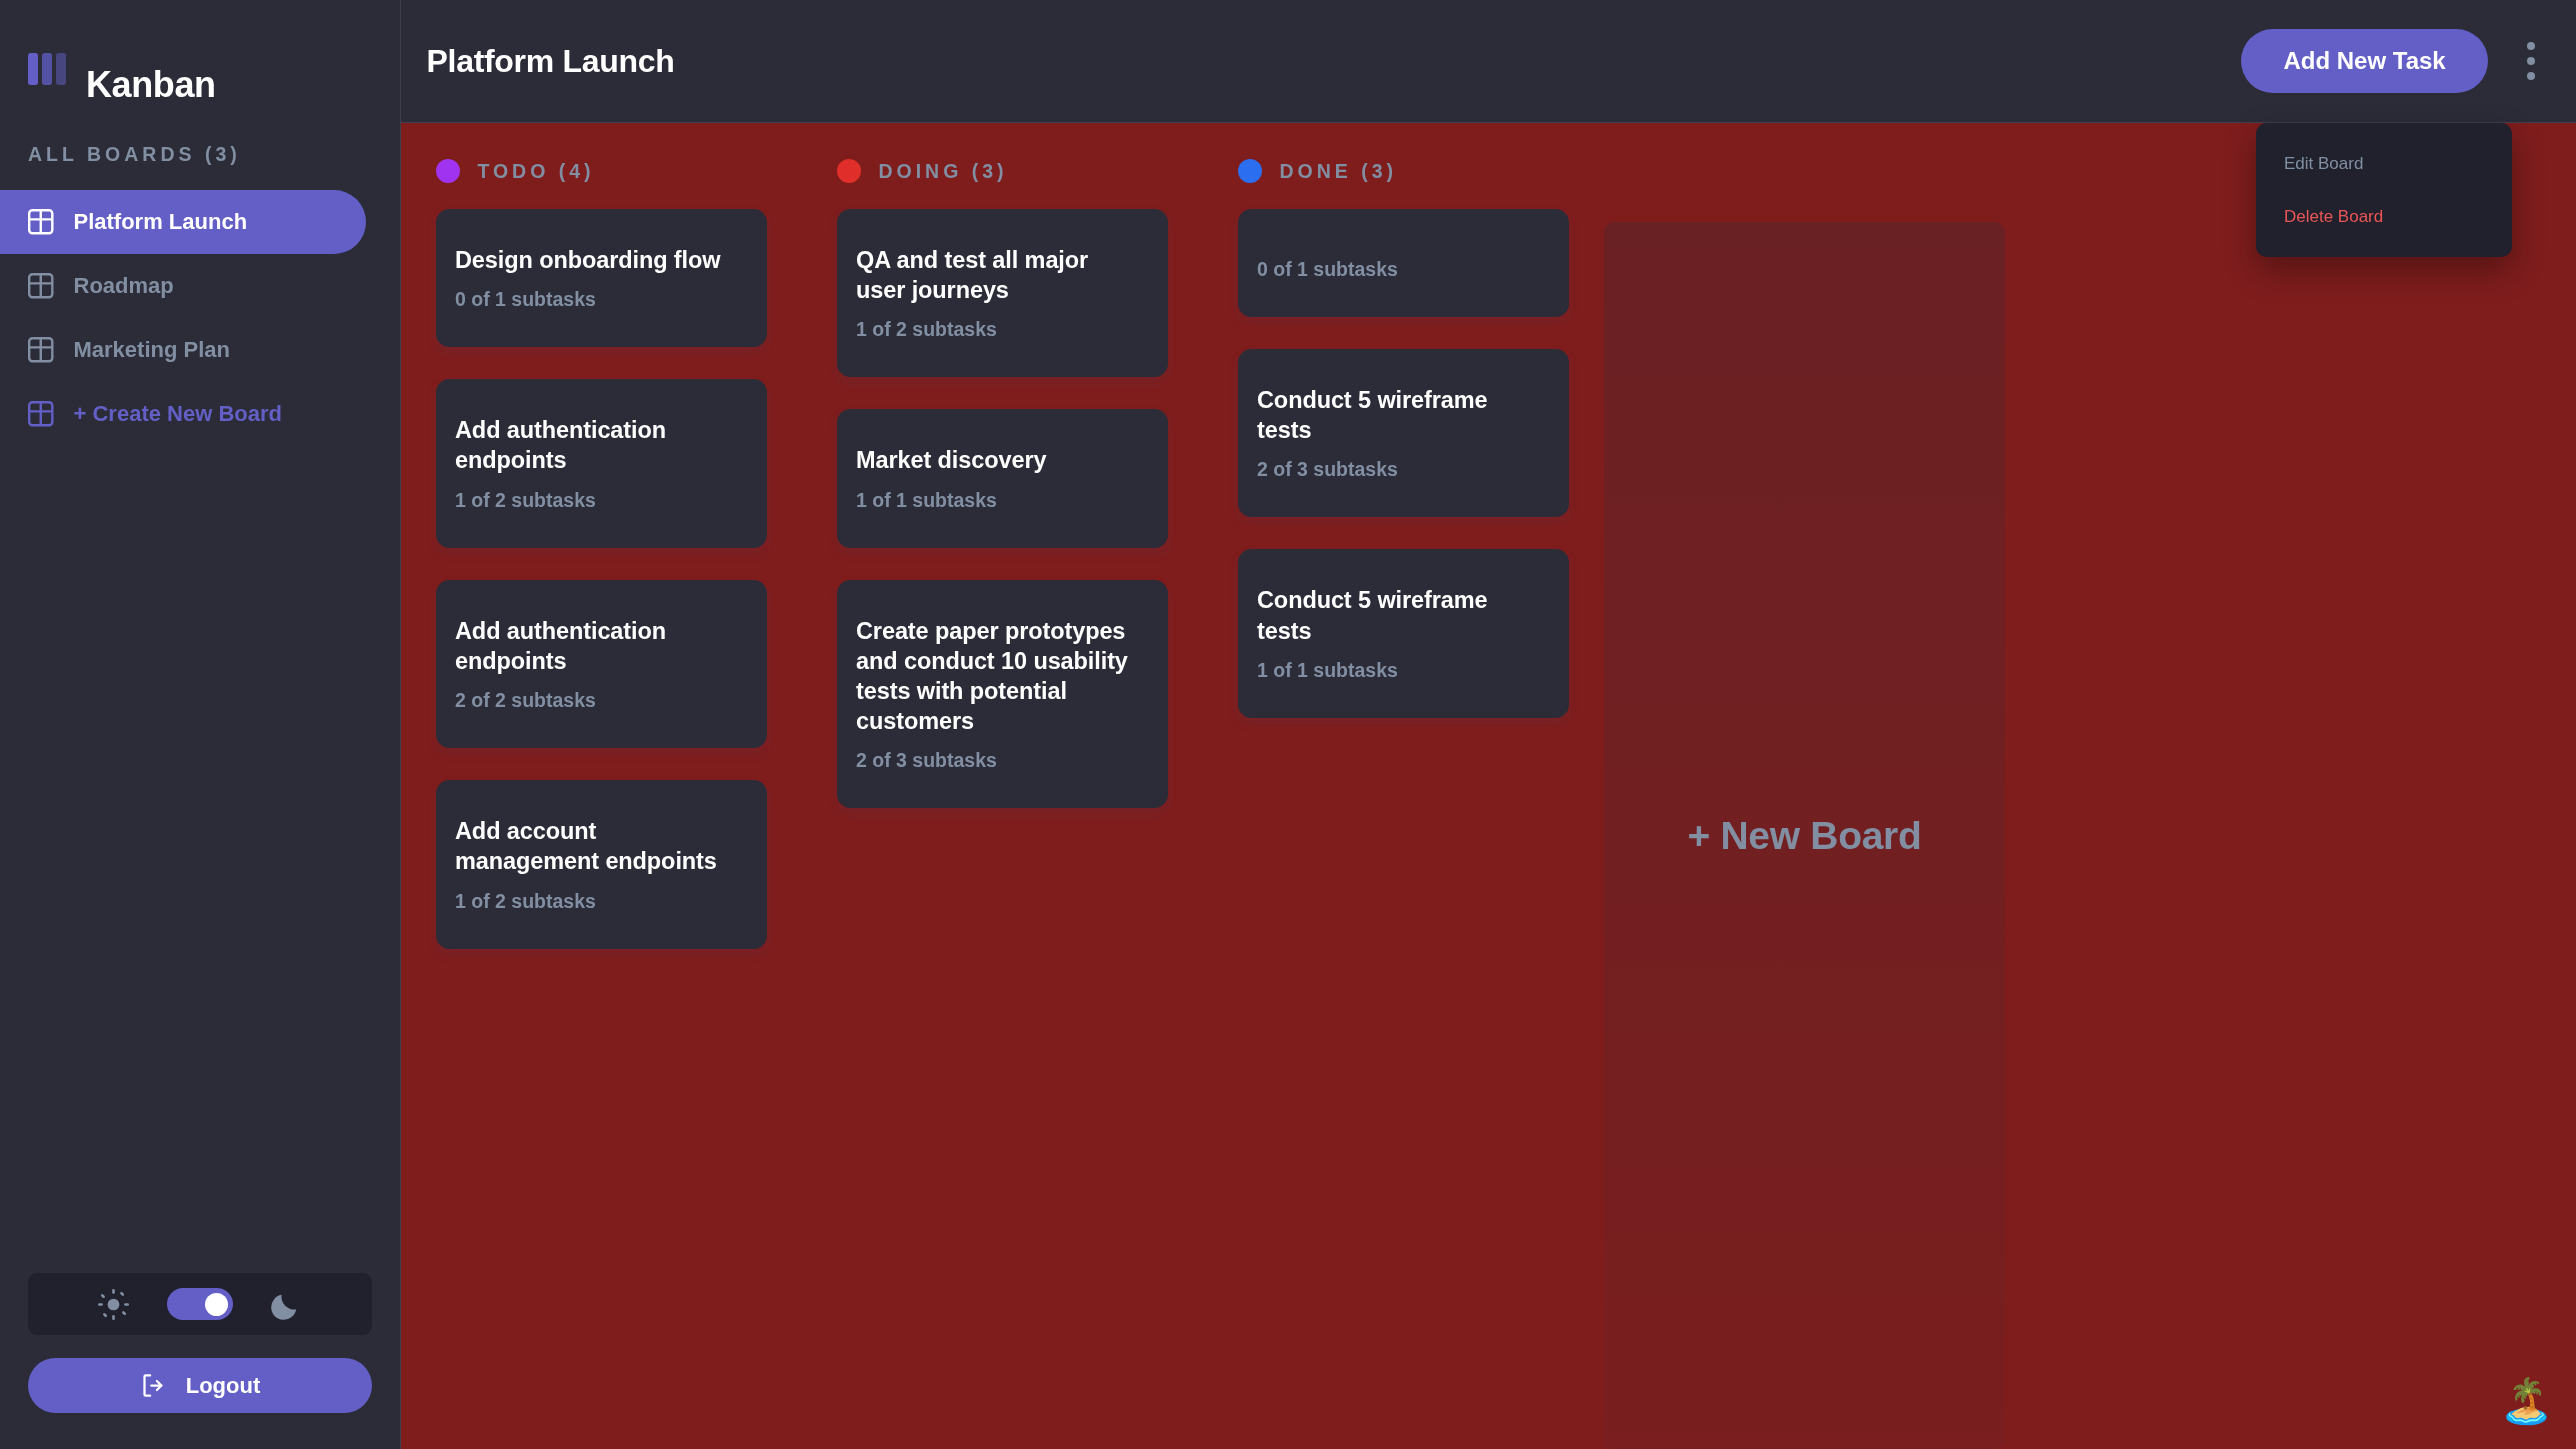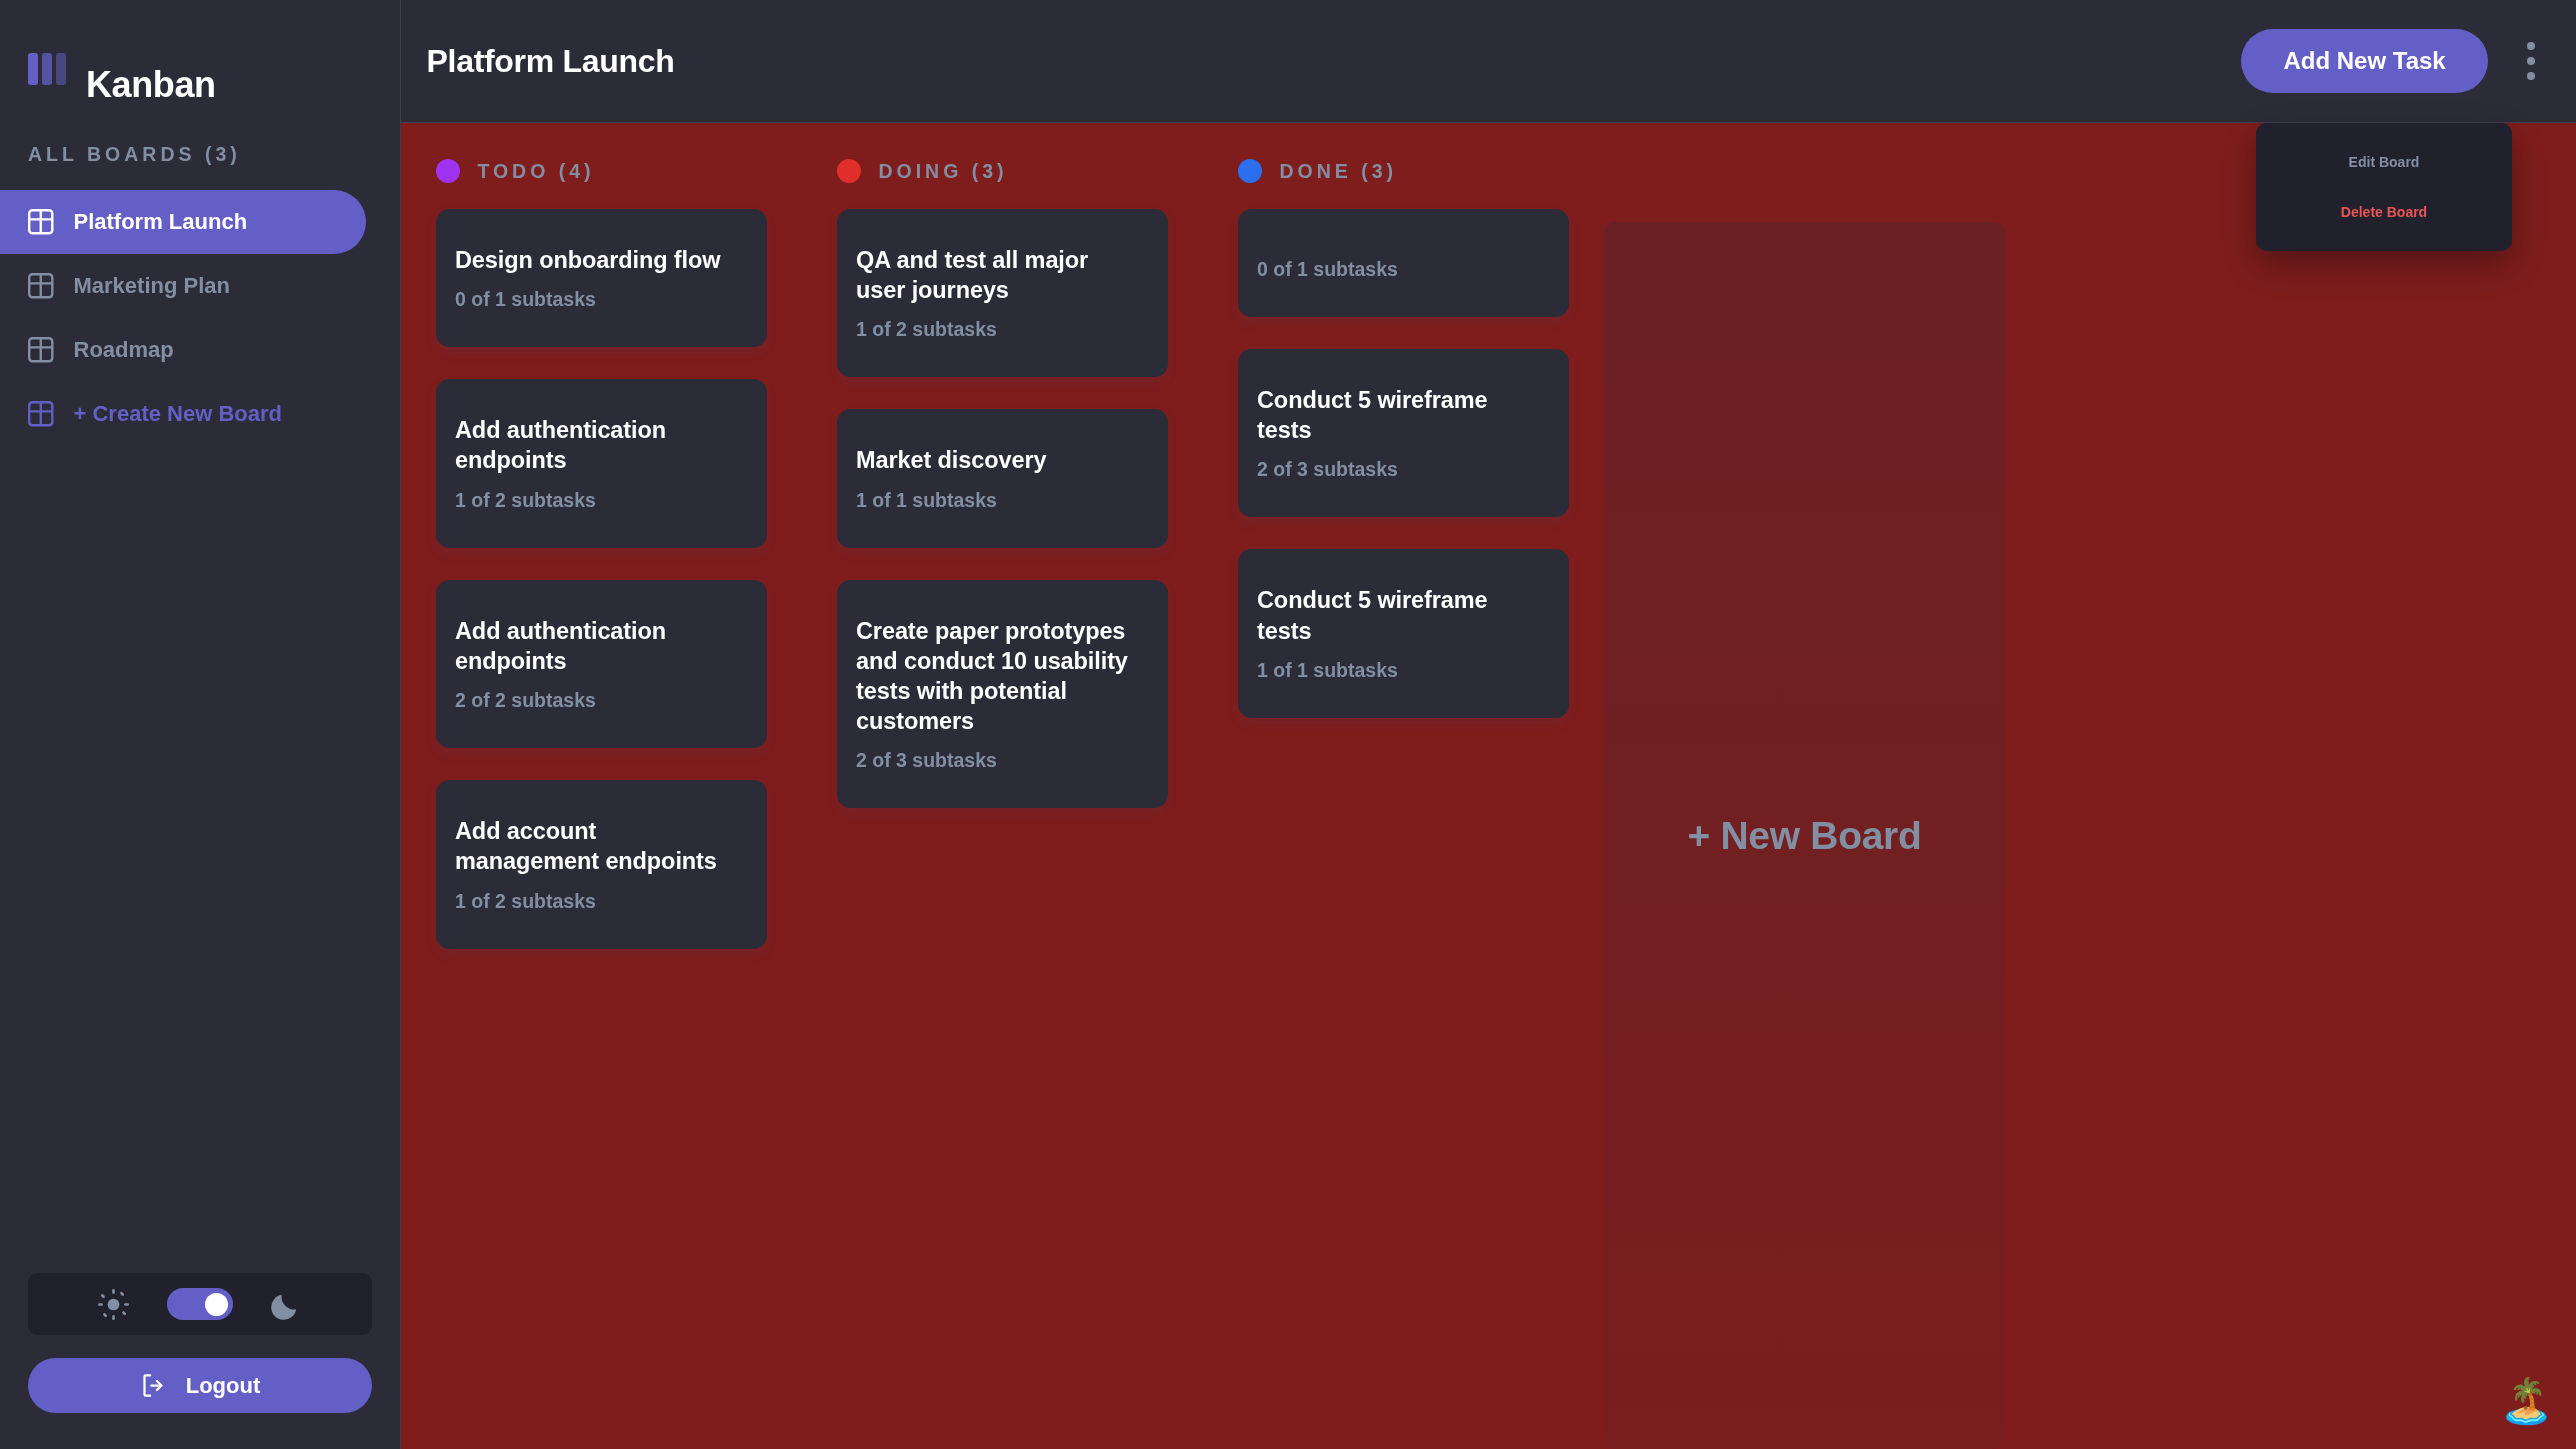--- a/index.html
+++ b/index.html
@@ -202,26 +202,25 @@
     background: #20212c;
     border-radius: 10.7px;
     padding: 32px 28px;
     z-index: 40;
     box-shadow: 0 13.4px 32px rgba(0,0,0,0.32);
     display: flex;
     flex-direction: column;
     gap: 36px;
   }
   .menu-item {
-    font-size: 14px;
-    font-weight: bold;
+    font-size: 17px;
+    font-weight: normal;
     color: #828fa3;
     cursor: pointer;
     line-height: 1;
-    text-align: center;
   }
   .menu-item.danger { color: #ea5555; }
 
   
   .board {
     flex: 1;
     display: flex;
     gap: 0;
     padding: 0 0 0 0;
     overflow: hidden;
@@ -344,31 +343,31 @@
         <span>Platform Launch</span>
       </div>
 
       <div class="board-item">
         <span>
           <svg class="board-icon" viewBox="0 0 16 16" fill="none">
             <rect x="0.75" y="0.75" width="14.5" height="14.5" rx="2" stroke="currentColor" stroke-width="1.5"></rect>
             <path d="M0.75 6.5H15.25M8 0.75V15.25" stroke="currentColor" stroke-width="1.5"></path>
           </svg>
         </span>
-        <span>Marketing Plan</span>
+        <span>Roadmap</span>
       </div>
 
       <div class="board-item">
         <span>
           <svg class="board-icon" viewBox="0 0 16 16" fill="none">
             <rect x="0.75" y="0.75" width="14.5" height="14.5" rx="2" stroke="currentColor" stroke-width="1.5"></rect>
             <path d="M0.75 6.5H15.25M8 0.75V15.25" stroke="currentColor" stroke-width="1.5"></path>
           </svg>
         </span>
-        <span>Roadmap</span>
+        <span>Marketing Plan</span>
       </div>
 
       <div class="board-item create">
         <span>
           <svg class="board-icon" viewBox="0 0 16 16" fill="none">
             <rect x="0.75" y="0.75" width="14.5" height="14.5" rx="2" stroke="currentColor" stroke-width="1.5"></rect>
             <path d="M0.75 6.5H15.25M8 0.75V15.25" stroke="currentColor" stroke-width="1.5"></path>
           </svg>
         </span>
         <span>+ Create New Board</span>

